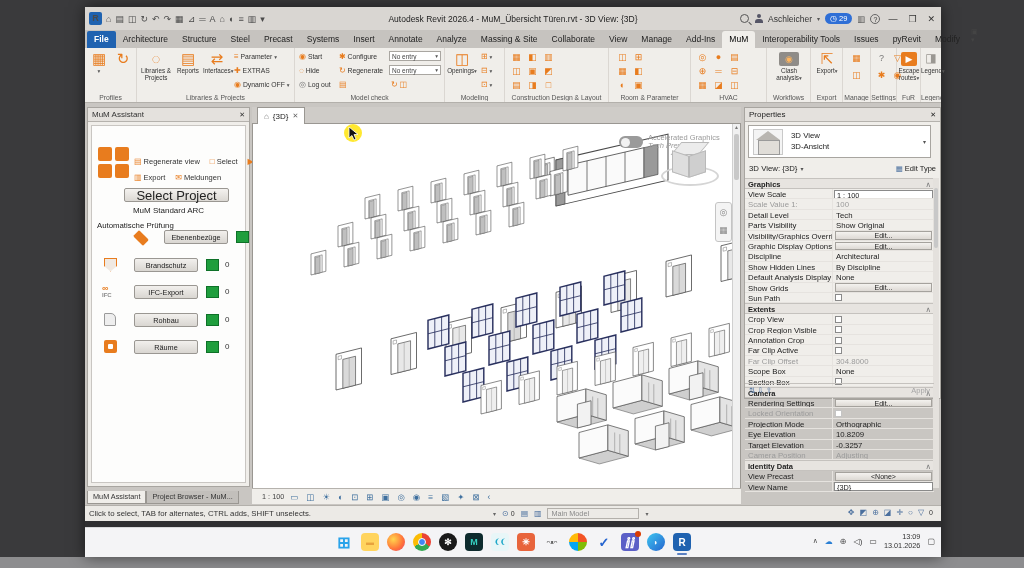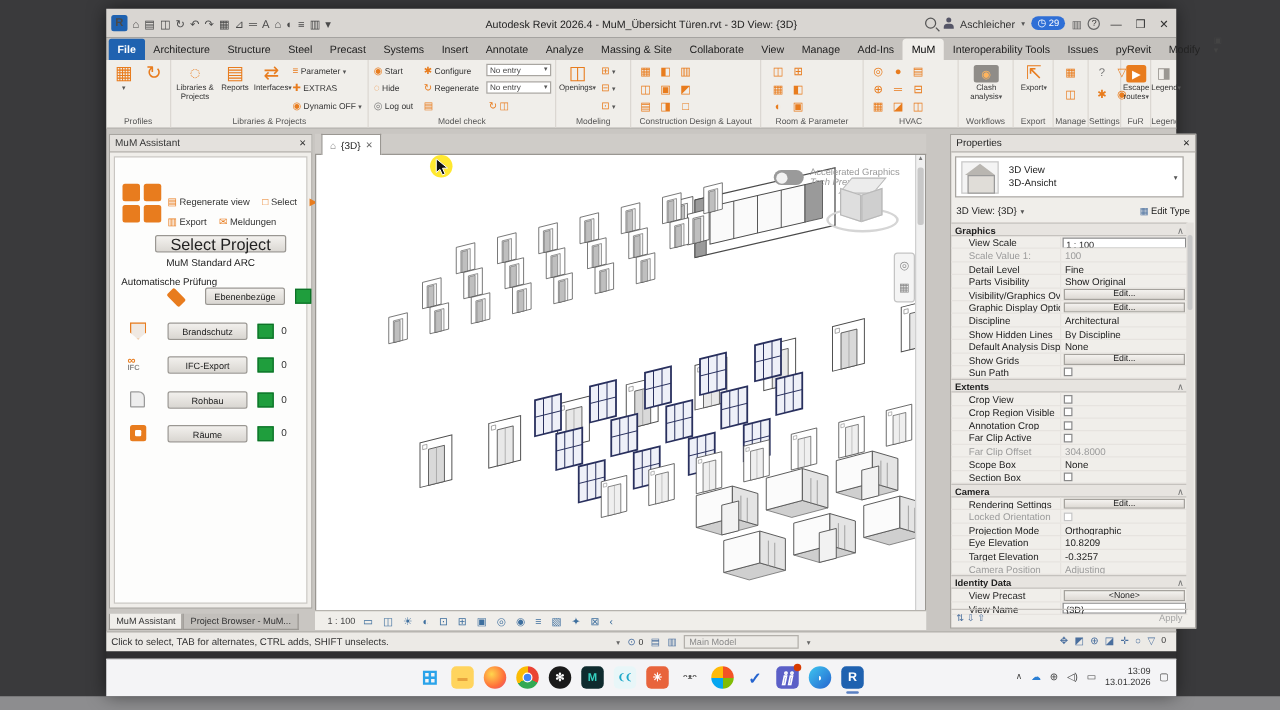--- a/index.html
+++ b/index.html
@@ -92,33 +92,33 @@
   .vc-right { position:absolute; left:21px; top:13px; width:17px; height:22px; background:#cfcfcf; border:1px solid #b9b9b9; transform:skewY(-18deg); }
   .navwheel { position:absolute; right:8px; top:78px; width:17px; height:40px; background:#f4f4f4; border:1px solid #c4c4c4; border-radius:3px; font-size:9px; color:#8a8a8a; text-align:center; line-height:18px; }
   .vscroll { position:absolute; right:0; top:0; width:8px; height:364px; background:#f0f0f0; border-left:1px solid #d0d0d0; font-size:5px; color:#777; text-align:center; }
   .vthumb { position:absolute; left:1px; top:10px; width:5px; height:46px; background:#c8c8c8; border-radius:2px; }
   .cursor { position:absolute; left:91px; top:0px; width:20px; height:20px; }
   .cursor .halo { position:absolute; left:0; top:0; width:18px; height:18px; border-radius:50%; background:#ffe61a; opacity:.9; }
   .viewctrl { position:absolute; left:167px; top:385px; width:489px; height:16px; background:#f0eeea; border-top:1px solid #b5b2ad; display:flex; align-items:center; gap:6px; padding-left:10px; font-size:7.5px; color:#444; }
   .vcicon { font-size:8.5px; color:#3e6f9e; }
 
   
-  .props { position:absolute; left:675px; top:4px; width:197px; height:396px; background:#f0eeea; border:1px solid #a8a5a0; font-size:7.8px; color:#222; }
+  .props { position:absolute; left:659px; top:4px; width:197px; height:292px; background:#f0eeea; border:1px solid #a8a5a0; font-size:7.8px; color:#222; }
   .prhead { height:14px; background:#e4e1dd; border-bottom:1px solid #b5b2ad; font-size:8px; display:flex; justify-content:space-between; align-items:center; padding:0 4px; }
   .typebox { position:absolute; left:3px; top:17px; width:183px; height:33px; background:#fff; border:1px solid #a8a5a0; }
   .house { position:absolute; left:4px; top:3px; width:30px; height:26px; background:#f4f4f4; border:1px solid #c9c9c9; }
   .house:before { content:""; position:absolute; left:4px; top:10px; width:20px; height:13px; background:#e0ddd8; border:1px solid #9a9a9a; }
   .house:after { content:""; position:absolute; left:2px; top:1px; border-left:12px solid transparent; border-right:12px solid transparent; border-bottom:9px solid #b9b6b1; }
   .typetext { position:absolute; left:42px; top:4px; line-height:11px; }
   .selrow { position:absolute; left:0px; top:53px; width:100%; height:15px; display:flex; align-items:center; padding:0 4px; gap:3px; }
   .edittype { margin-left:auto; display:flex; gap:2px; align-items:center; font-size:7.5px; }
   .sections { position:absolute; left:0; top:70px; width:189px; }
   .sechead { height:11px; background:#e7e4e0; border-top:1px solid #c5c2be; border-bottom:1px solid #c5c2be; font-weight:bold; font-size:7.5px; padding:1px 3px 0 3px; display:flex; justify-content:space-between; }
   .prow { height:10.4px; display:flex; border-bottom:1px solid #e6e3df; }
-  .prow .pl { width:88px; padding:1px 0 0 14px; white-space:nowrap; overflow:hidden; border-right:1px solid #e6e3df; }
+  .prow .pl { width:88px; padding:1px 0 0 3px; white-space:nowrap; overflow:hidden; border-right:1px solid #e6e3df; }
   .prow .pv { flex:1; padding:1px 2px 0 3px; white-space:nowrap; overflow:hidden; position:relative; }
   .pv .field { position:absolute; left:1px; top:0.5px; right:1px; height:9px; background:#fff; border:1px solid #8a8a8a; padding:0 2px; font-size:7.3px; }
   .pv .ebtn { position:absolute; left:2px; top:0.8px; right:2px; height:8.6px; background:linear-gradient(#f4f2ef,#ddd9d4); border:1px solid #a5a29d; text-align:center; font-size:7px; line-height:8px; }
   .pv .cb { position:absolute; left:2px; top:1.5px; width:7px; height:7px; background:#fff; border:1px solid #8a8a8a; }
   .gray { color:#9b9b9b; }
   .cb.gray { border-color:#c4c4c4; }
   .propfoot { position:absolute; left:0; bottom:2px; width:189px; height:13px; border-top:1px solid #c5c2be; display:flex; align-items:center; font-size:7.5px; color:#555; padding:0 4px; gap:4px; }
   .apply { margin-left:auto; color:#a5a5a5; }
   .pscroll { position:absolute; right:1px; top:70px; width:6px; height:310px; background:#e4e1dd; }
   .pscroll .vthumb { width:4px; height:60px; left:1px; }
@@ -874,21 +874,21 @@
             <div class="pv">
               <div class="field">1 : 100</div>
             </div>
           </div>
           <div class="prow">
             <div class="pl gray">Scale Value    1:</div>
             <div class="pv gray">100</div>
           </div>
           <div class="prow">
             <div class="pl">Detail Level</div>
-            <div class="pv">Fine</div>
+            <div class="pv">Tech</div>
           </div>
           <div class="prow">
             <div class="pl">Parts Visibility</div>
             <div class="pv">Show Original</div>
           </div>
           <div class="prow">
             <div class="pl">Visibility/Graphics Overrid...</div>
             <div class="pv">
               <div class="ebtn">Edit...</div>
             </div>

